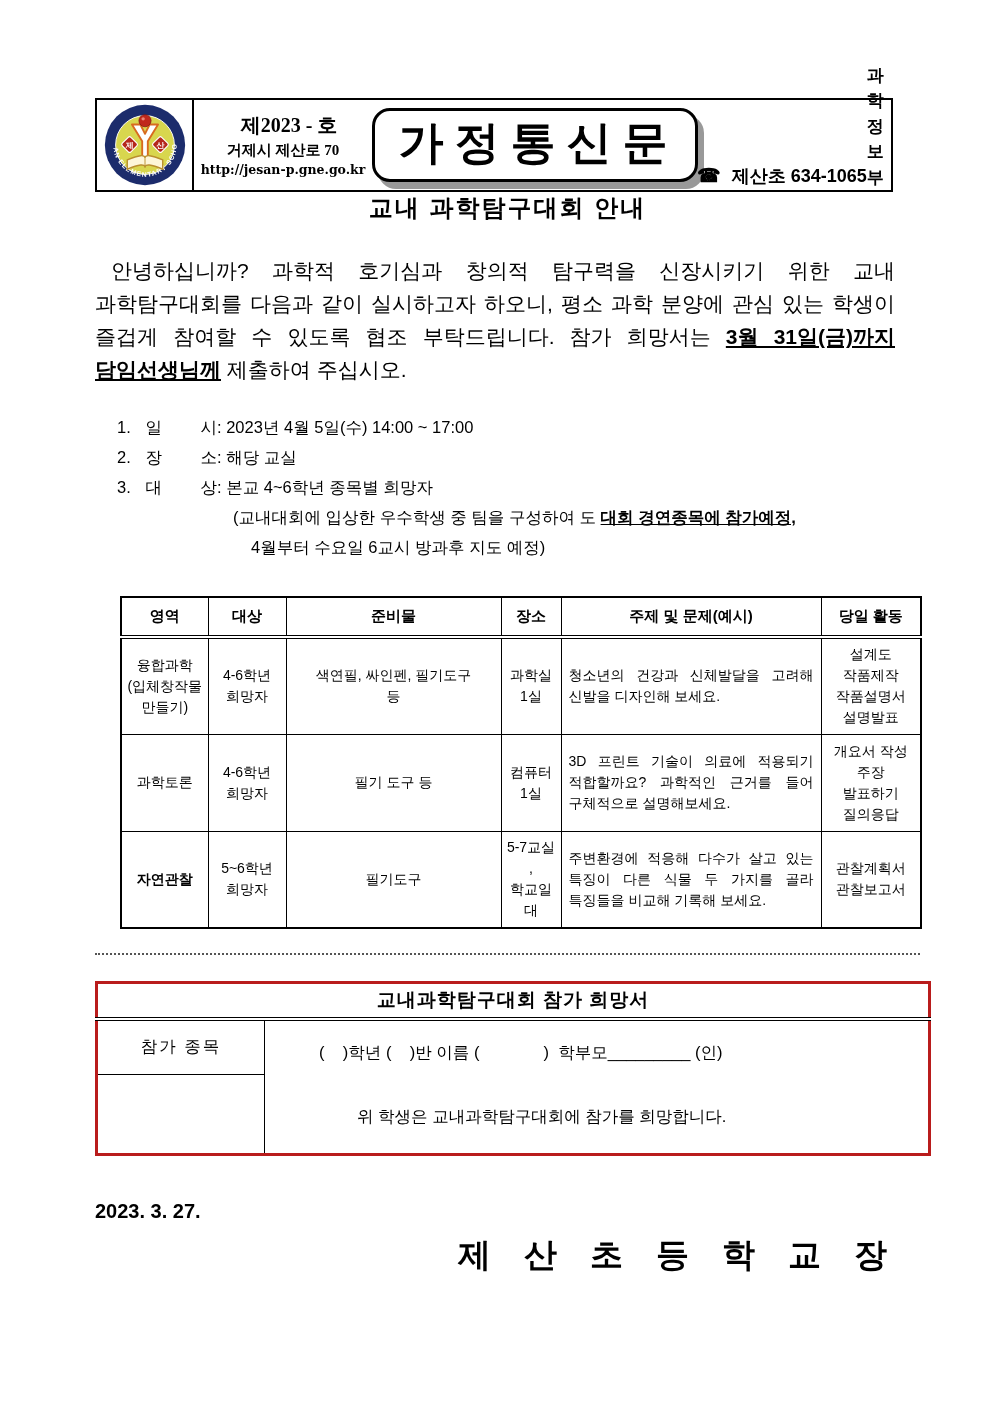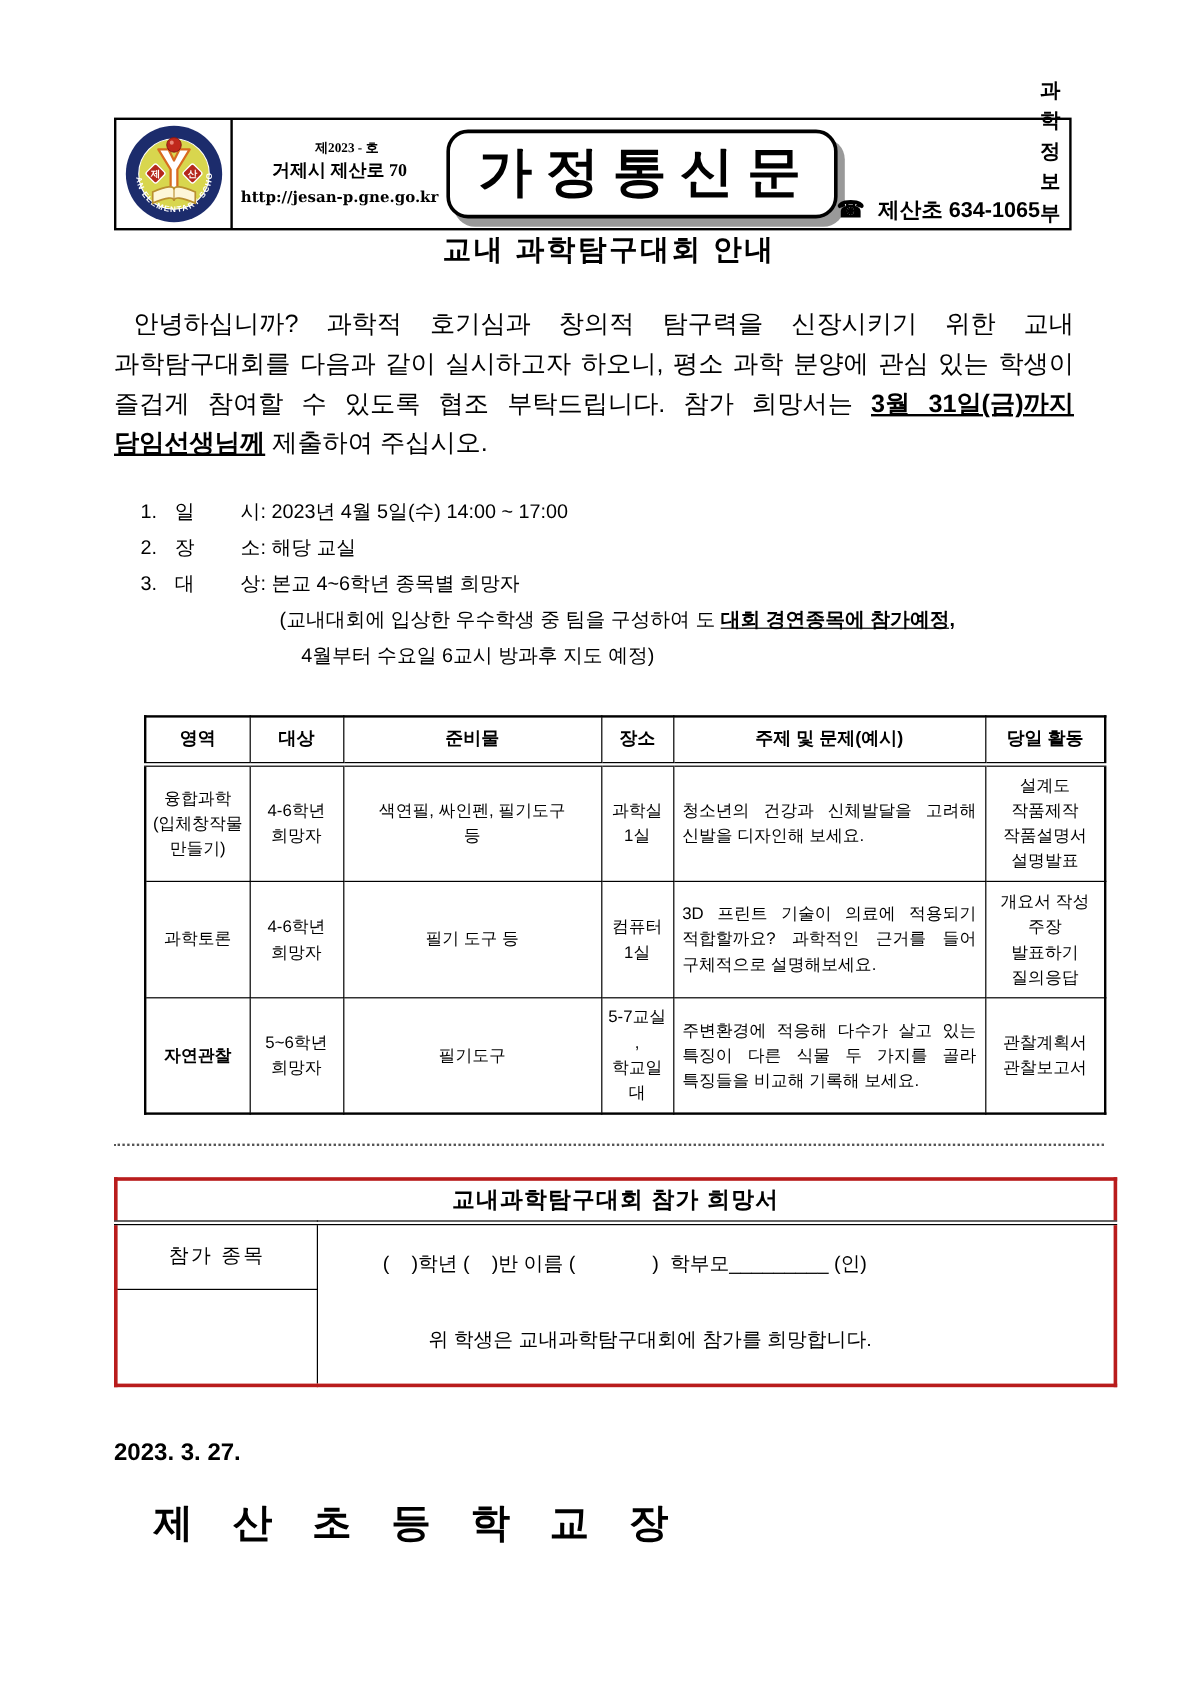--- a/index.html
+++ b/index.html
@@ -18,21 +18,21 @@
   .logo-cell {
     width:97px; border-right:2px solid #000;
     display:flex; align-items:center; justify-content:center;
   }
   .logo-cell svg { width:84px; height:84px; }
   .info-cell {
     width:178px; display:flex; flex-direction:column;
     align-items:center; justify-content:center;
     font-family:"Liberation Serif", serif; font-weight:bold; line-height:1.45;
   }
-  .doc-no { font-size:11px;margin-left:12px; }
+  .doc-no { font-size:20px;margin-left:12px; }
   .addr { font-size:15px; }
   .url { font-size:12.5px; font-family:"DejaVu Serif", serif; }
   .masthead-cell {
     width:325px; display:flex; align-items:center; justify-content:center;
   }
   .masthead-frame {
     border:3px solid #000; border-radius:18px; background:#fff;
     box-shadow:6px 7px 0 #999;
     padding:8px 16px 10px 24px;
   }
@@ -105,21 +105,21 @@
   }
   .app-form td { border:1.5px solid #000; font-size:16.5px; vertical-align:middle; }
   .form-label { width:168px; text-align:center; height:56px; letter-spacing:2px; }
   .form-empty { height:80px; }
   .form-entry { padding:0 14px; }
   .entry-line1 { margin:14px 0 0 40px; white-space:pre-wrap; }
   .entry-line2 { margin:42px 0 18px 78px; }
 
   
   .footer-date { margin-top:44px; text-align:left; width:825px; font-size:20px; font-weight:bold; font-family:"Liberation Sans", sans-serif; }
-  .footer-sign { margin-top:24px; text-align:left; width:825px; font-size:33px; font-weight:bold; letter-spacing:33px; text-indent:33px; white-space:nowrap; }
+  .footer-sign { margin-top:10px; text-align:right; width:825px; font-size:33px; font-weight:bold; letter-spacing:33px; text-indent:33px; white-space:nowrap; }
 </style>
 </head>
 <body>
 
 <div class="page">
 
   <div class="header-box">
 
     <div class="logo-cell">
       <svg viewBox="0 0 90 90">

